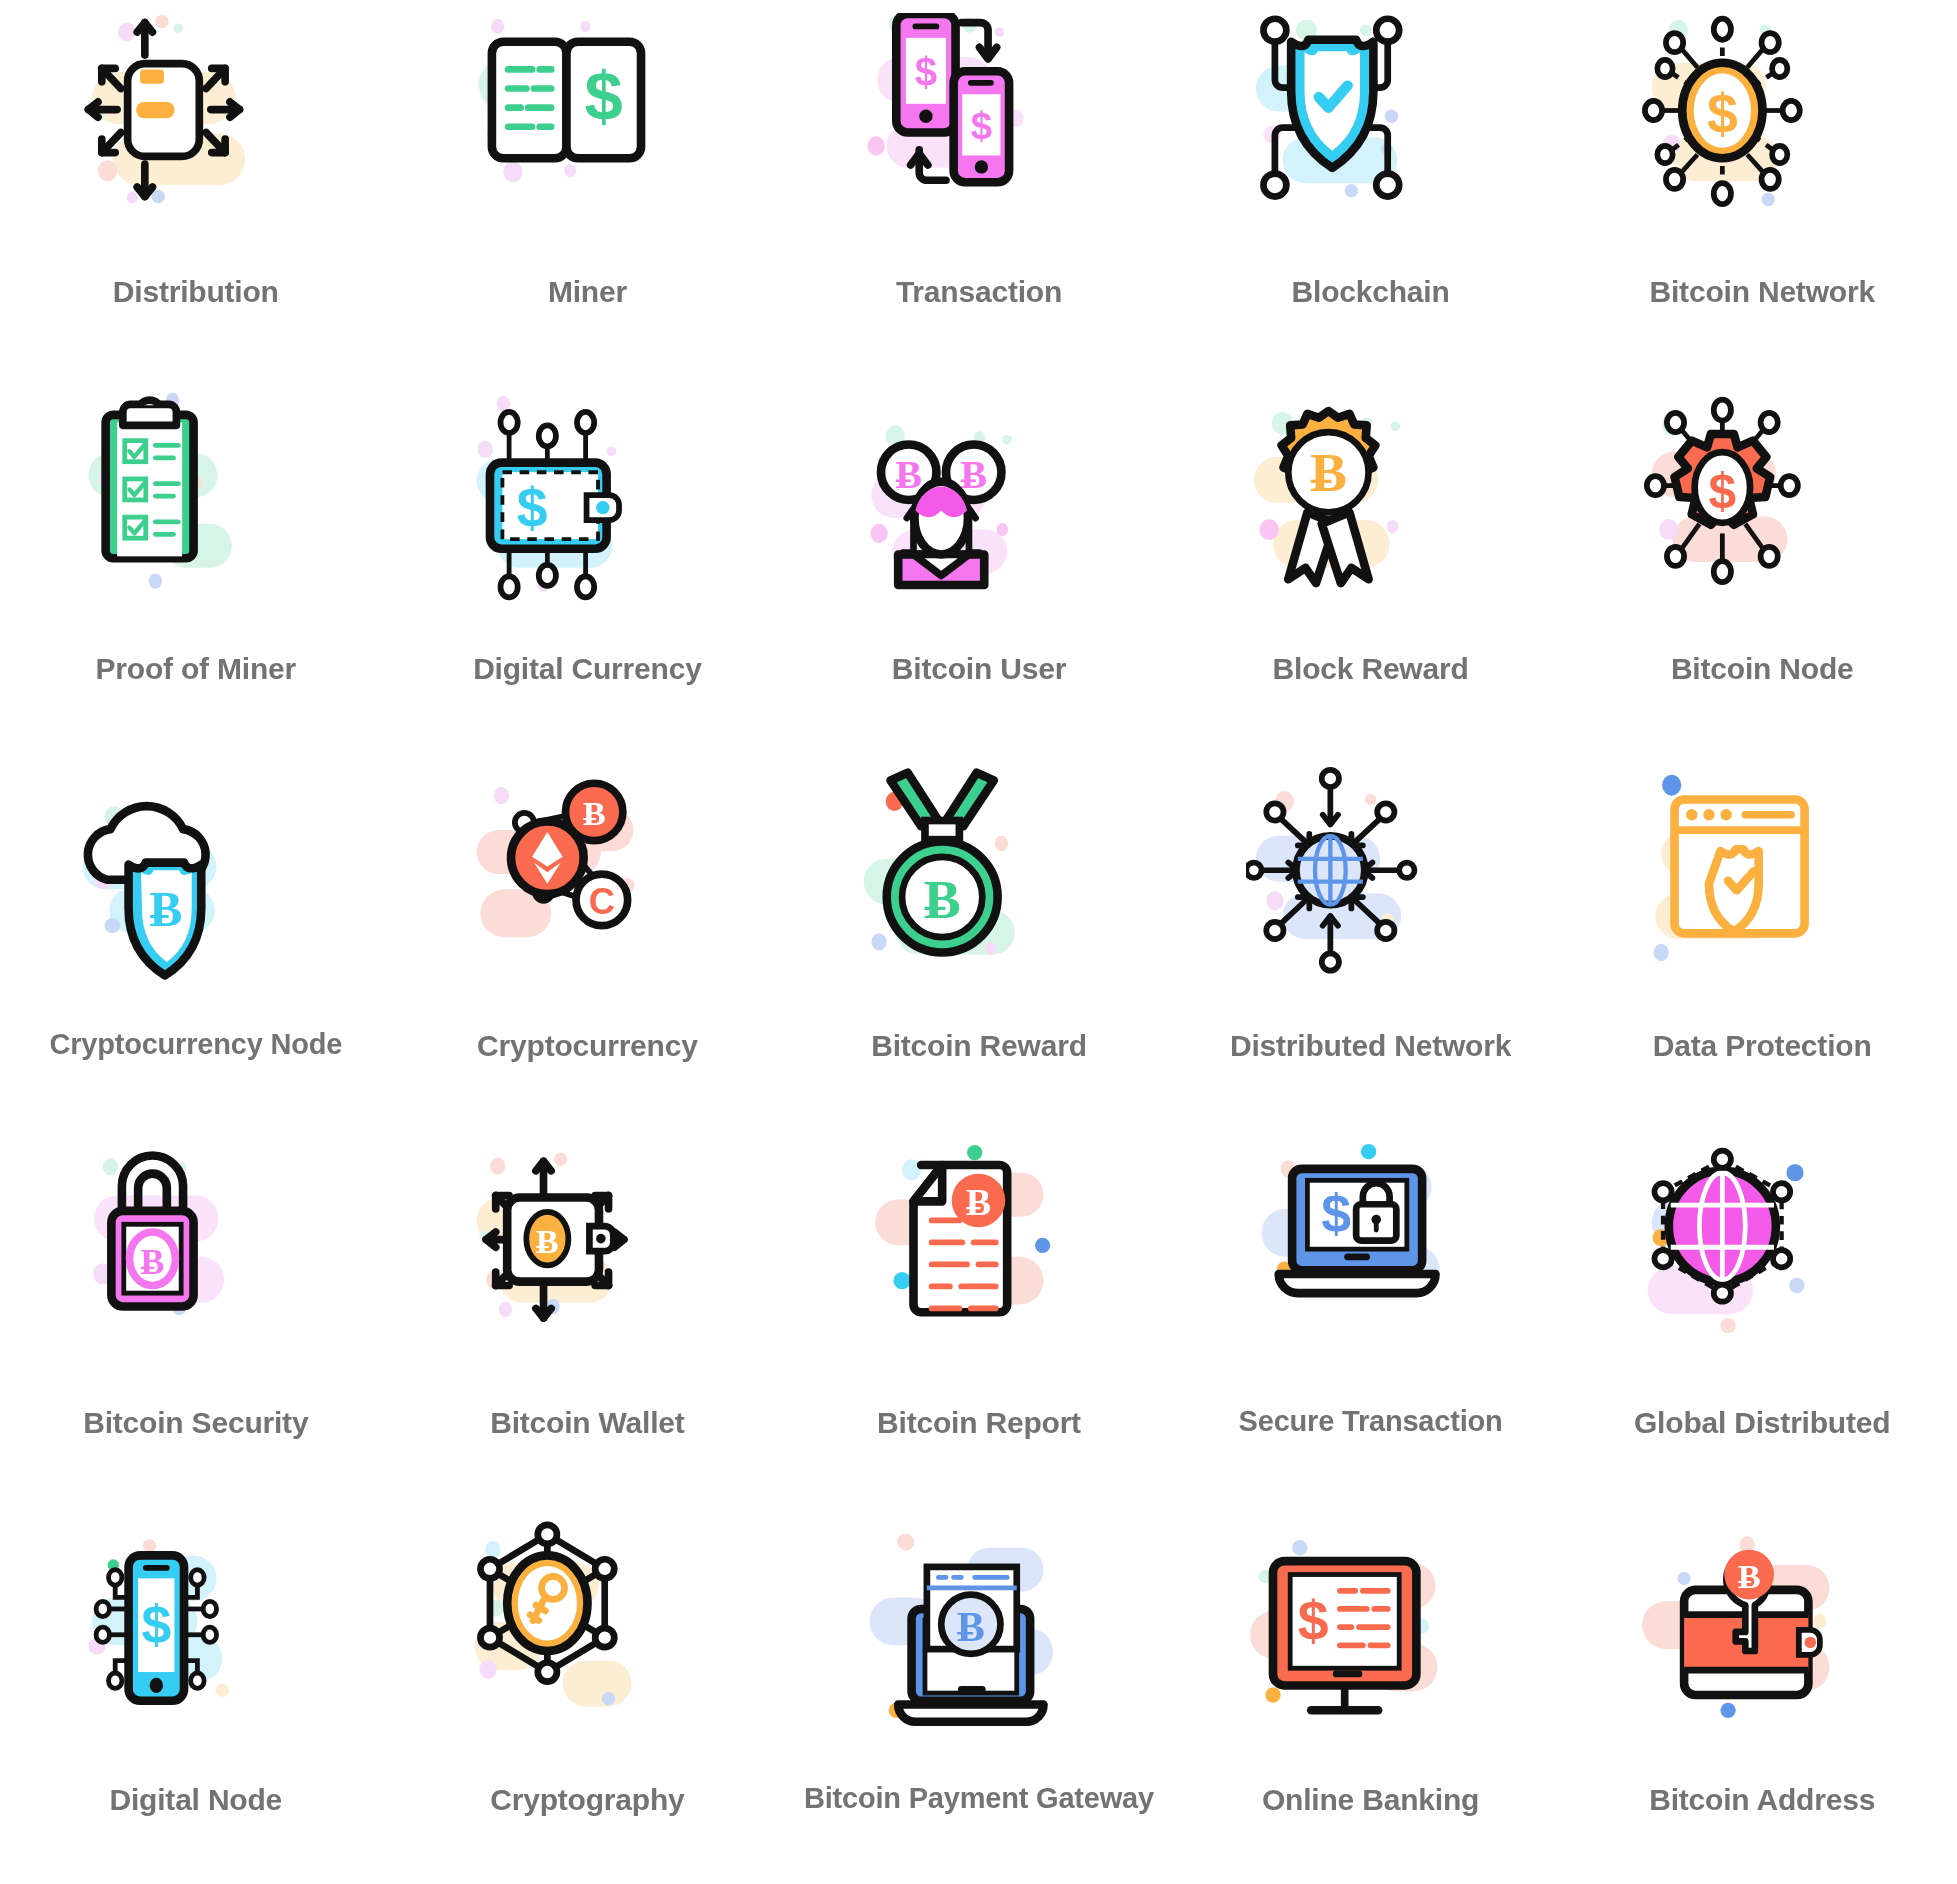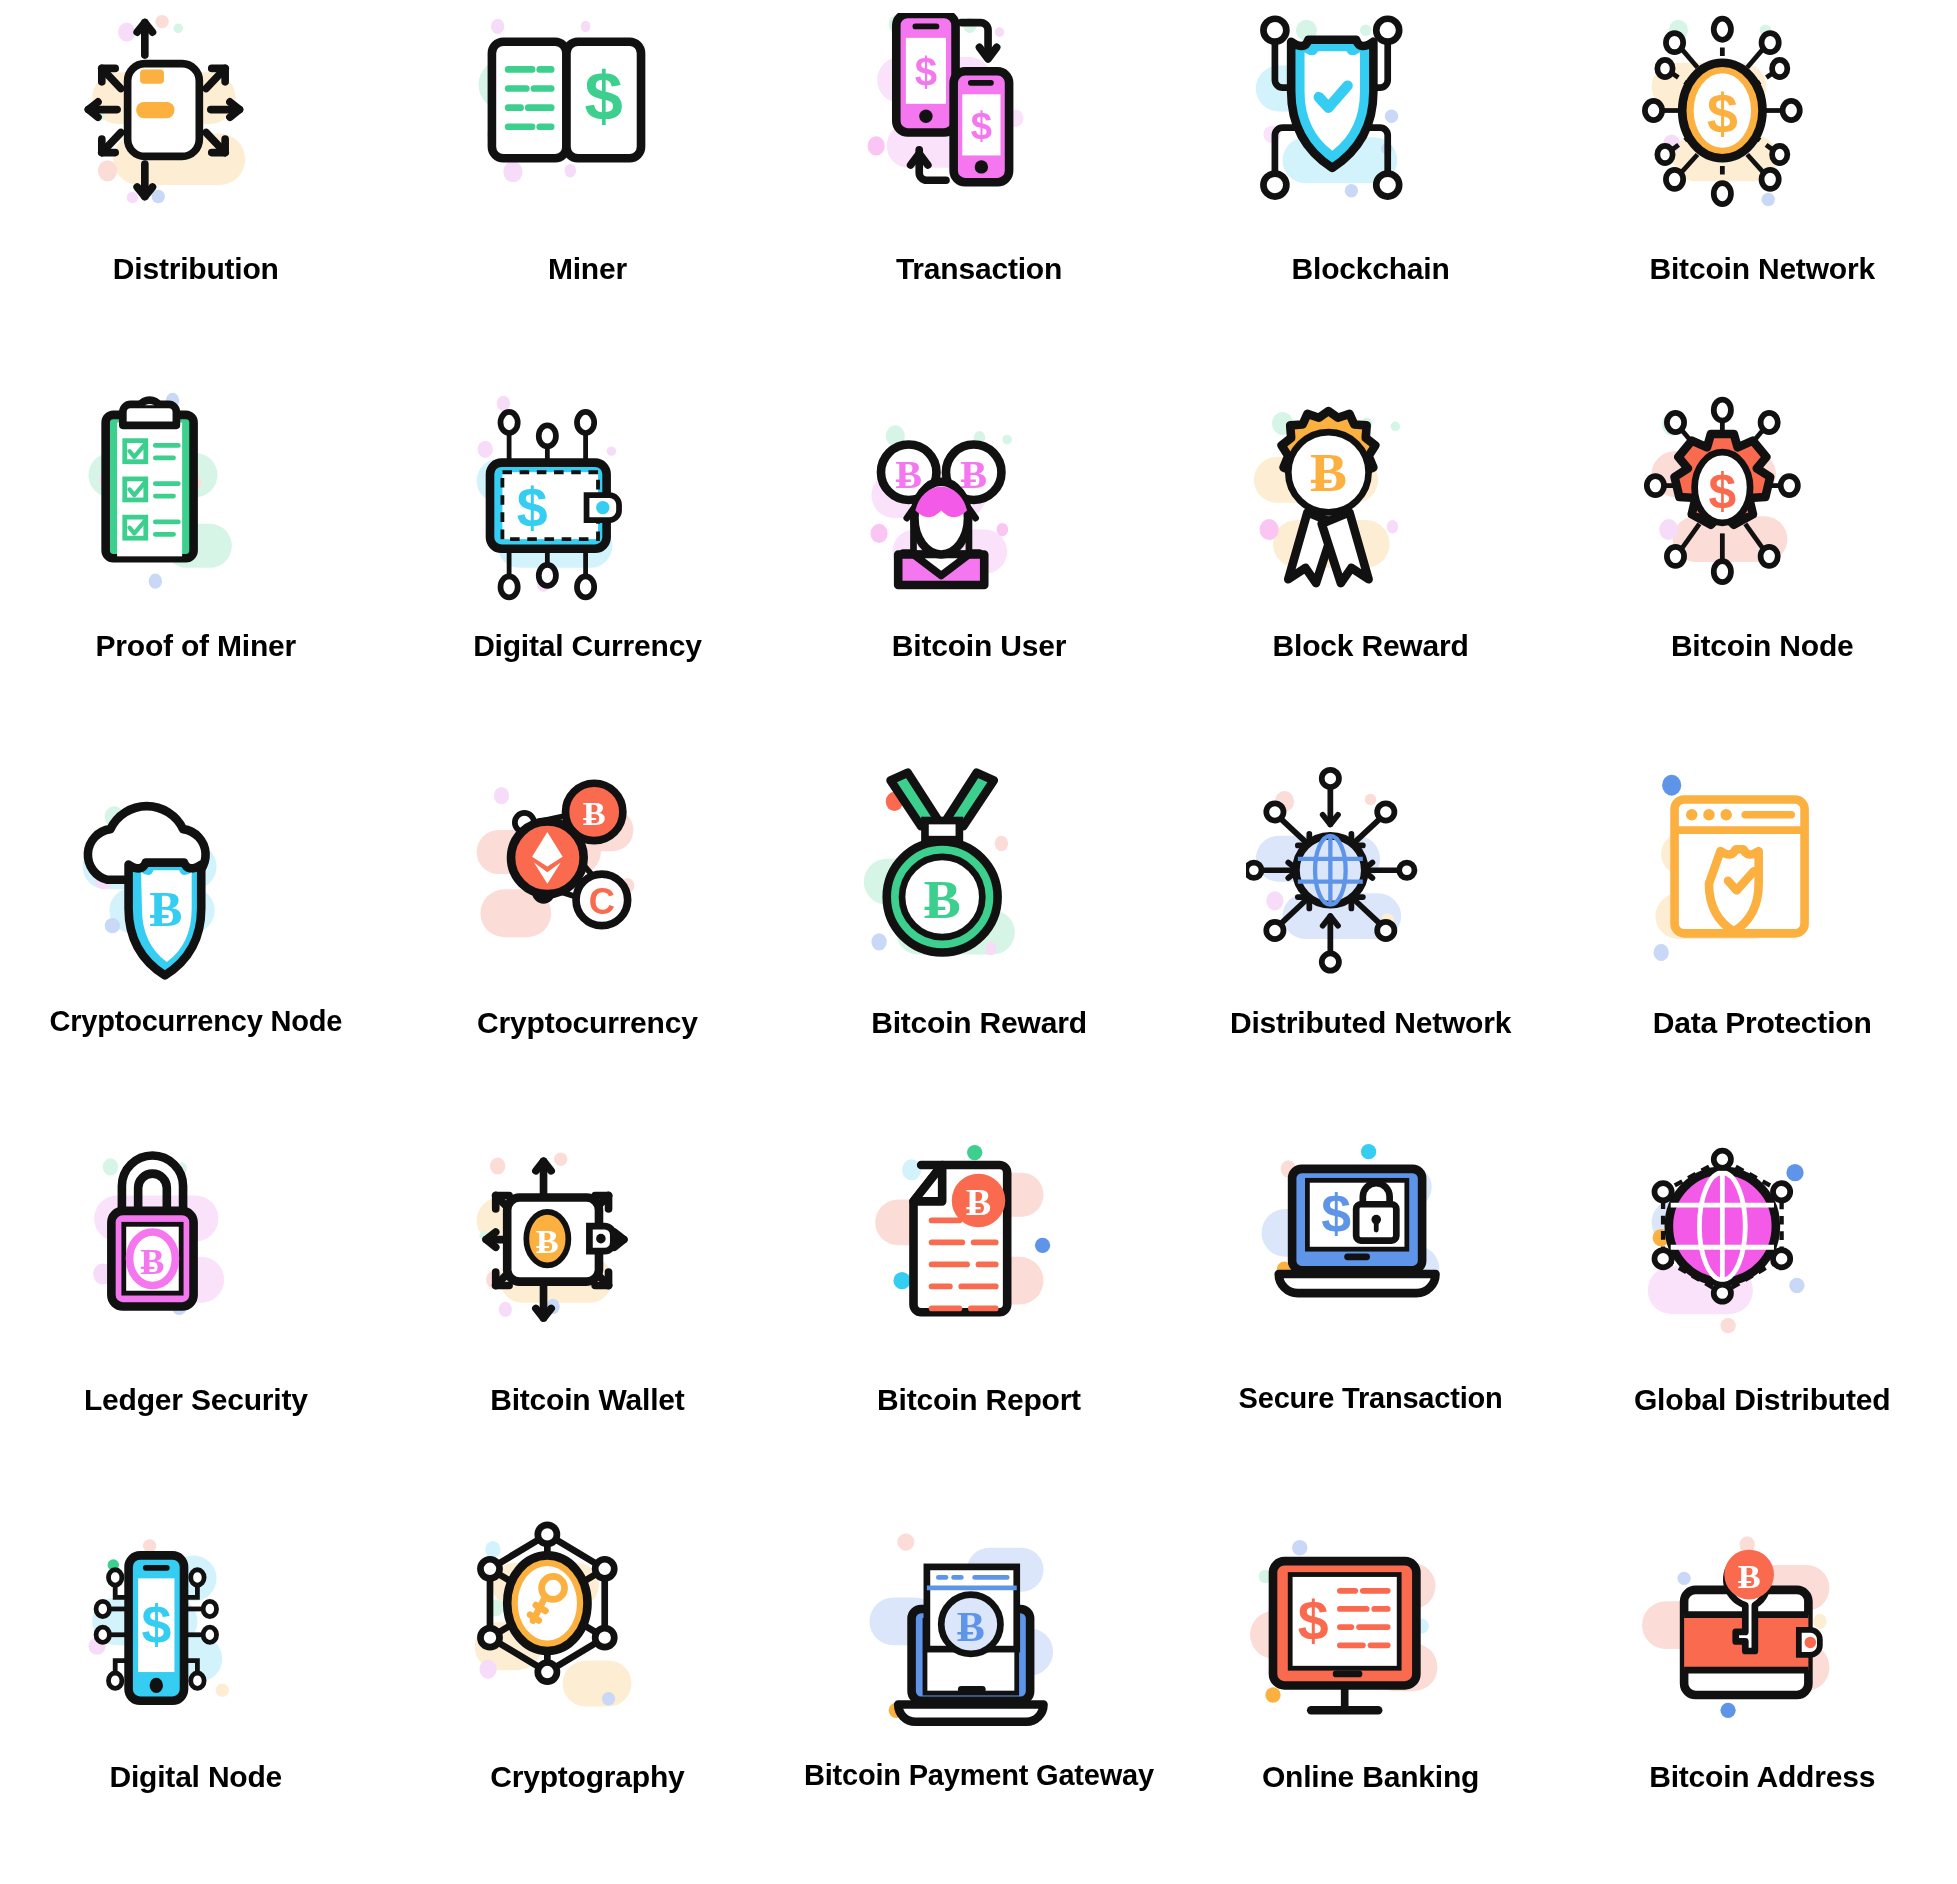--- a/index.html
+++ b/index.html
@@ -30,26 +30,26 @@
     width: 249px;
     height: 239px;
     position: relative;
     margin-top: 13.4px;
   }
   .art svg { width: 100%; height: 100%; display: block; }
   .label {
     font-family: "Liberation Sans", sans-serif;
     font-weight: bold;
     font-size: 30px;
-    color: #000000;
+    color: #737373;
     text-align: center;
     letter-spacing: -0.2px;
     line-height: 1.1;
     white-space: nowrap;
-    margin-top: 0;
+    margin-top: 23px;
   }
   
   .cell:nth-child(11) .label,
   .cell:nth-child(19) .label,
   .cell:nth-child(23) .label { font-size: 29px; }
 </style>
 </head>
 <body>
 
 <div class="icon-grid">
@@ -542,21 +542,21 @@
         <ellipse cx="33" cy="136" rx="10" ry="11" fill="#f6dcf8"></ellipse>
         <ellipse cx="113" cy="170" rx="8" ry="9" fill="#c9d8f7"></ellipse>
         <path d="M53 72 V44 a32 32 0 0 1 64 0 v28" fill="none" stroke="#111" stroke-width="9"></path>
         <path d="M70 72 V46 a15 15 0 0 1 30 0 v26" fill="none" stroke="#111" stroke-width="9"></path>
         <rect x="42" y="70" width="86" height="100" rx="12" fill="#f477ef" stroke="#111" stroke-width="9"></rect>
         <rect x="55" y="84" width="60" height="72" fill="#fff" stroke="#111" stroke-width="5"></rect>
         <ellipse cx="85" cy="120" rx="24" ry="28" fill="none" stroke="#f477ef" stroke-width="8"></ellipse>
         <text x="85" y="136" font-family="Liberation Serif, serif" font-size="38" font-weight="bold" fill="#f477ef" text-anchor="middle">Ƀ</text>
       </svg>
     </div>
-    <div class="label">Ledger Security</div>
+    <div class="label">Bitcoin Security</div>
   </div>
 
   <div class="cell">
     <div class="art">
       <svg viewBox="0 0 260 250">
         <rect x="14" y="56" width="120" height="48" rx="24" fill="#fdeed3"></rect>
         <rect x="38" y="118" width="118" height="48" rx="24" fill="#fdeed3"></rect>
         <ellipse cx="36" cy="23" rx="8" ry="9" fill="#fbdcd6"></ellipse>
         <ellipse cx="102" cy="16" rx="7" ry="7" fill="#fbdcd6"></ellipse>
         <ellipse cx="22" cy="96" rx="5" ry="5" fill="#d6f5e6"></ellipse>

